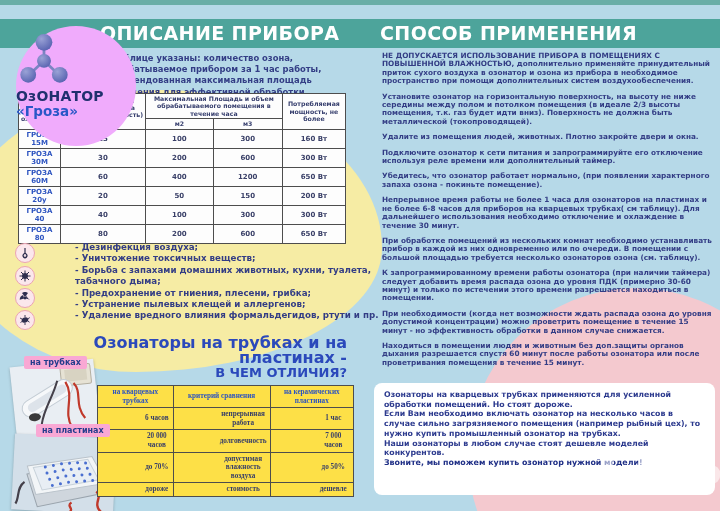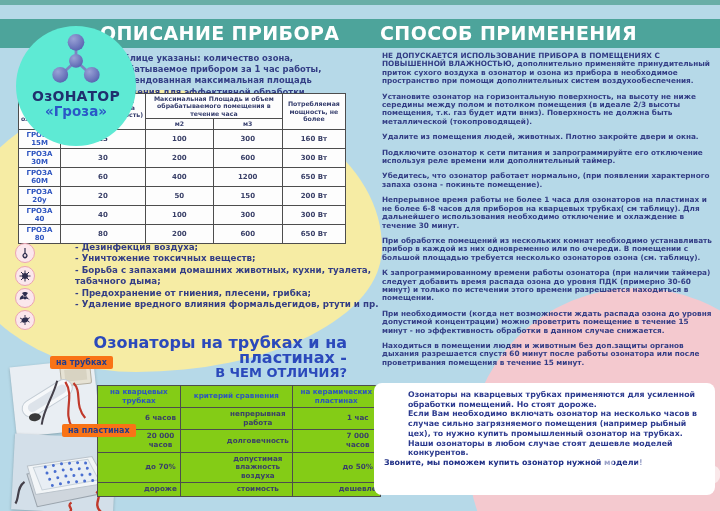--- a/index.html
+++ b/index.html
@@ -12,21 +12,21 @@
         background:#f4c9cf;border-radius:50%;z-index:1;}
   
   .top-strip{position:absolute;left:0;top:0;width:720px;height:5px;background:#69aea7;z-index:2;}
   .band{position:absolute;left:0;top:19px;width:720px;height:29px;background:#4da49b;z-index:2;}
   .band-header{position:absolute;top:19px;height:29px;line-height:29px;text-align:center;
         color:#fff;font-size:19px;font-weight:800;letter-spacing:.4px;z-index:3;white-space:nowrap;}
   .hdr-left{left:100px;width:232px;}
   .hdr-right{left:380px;width:250px;}
   
   .logo-circle{position:absolute;left:16px;top:26px;width:120px;height:120px;border-radius:50%;
-        background:#5eead4;z-index:4;text-align:center;}
+        background:#f0abfc;z-index:4;text-align:left;}
   .logo-circle svg{margin-top:7px;}
   .logo-title{font-size:14px;font-weight:800;color:#20306e;line-height:14px;letter-spacing:.2px;}
   .logo-sub{font-size:13.5px;font-weight:800;color:#2a57c7;line-height:16px;}
   
   .intro{position:absolute;left:104px;top:53px;width:247px;font-size:8.4px;line-height:11.2px;
         font-weight:600;z-index:3;}
   .spec-table{position:absolute;left:18px;top:93px;width:328px;z-index:3;}
   .spec-table table{border-collapse:collapse;width:100%;background:#fdfdfd;}
   .spec-table th,.spec-table td{border:1px solid #4d4d4d;padding:1px 2px;text-align:center;}
   .spec-table th{font-size:6.2px;font-weight:600;color:#38406f;line-height:7.4px;}
@@ -38,36 +38,36 @@
   .bicon{position:absolute;left:15px;width:18px;height:18px;border-radius:50%;background:#fbe7ec;
         border:1.5px solid #eba4b4;z-index:3;display:flex;align-items:center;justify-content:center;}
   .compare-heading{position:absolute;left:55px;top:335px;width:292px;text-align:right;z-index:3;
         color:#2b49bb;font-weight:800;}
   .ch1{font-size:16px;line-height:15px;}
   .ch2{font-size:13px;line-height:16px;}
   
   .photo{position:absolute;z-index:2;box-shadow:0 1px 3px rgba(0,0,0,.25);overflow:hidden;}
   .photo-tubes{left:13px;top:363px;width:84px;height:70px;background:#e9eef3;transform:rotate(-6deg);}
   .photo-plates{left:13px;top:436px;width:102px;height:76px;background:#d3dfe9;transform:rotate(3deg);}
-  .pink-label{position:absolute;z-index:4;background:#f97316;color:#233c8c;font-size:8px;
-        font-weight:700;padding:2px 6px;border-radius:2px;white-space:nowrap;margin-left:26px;}
+  .pink-label{position:absolute;z-index:4;background:#f9a8d4;color:#233c8c;font-size:8px;
+        font-weight:700;padding:2px 6px;border-radius:2px;white-space:nowrap;}
   .label-tubes{left:24px;top:356px;}
   .label-plates{left:36px;top:424px;}
   .compare-table{position:absolute;left:97px;top:385px;width:257px;z-index:3;}
-  .compare-table table{border-collapse:collapse;width:100%;background:#84cc16;}
+  .compare-table table{border-collapse:collapse;width:100%;background:#fde047;font-family:Liberation Serif, serif;}
   .compare-table th,.compare-table td{border:1px solid #4d4d4d;padding:2px 3px;text-align:center;
         font-size:7.2px;line-height:8.6px;}
   .compare-table th{color:#2d54c0;font-weight:700;}
   .compare-table td{color:#3a4068;font-weight:600;white-space:pre-line;padding-left:46px;}
   
   .right-col{position:absolute;left:382px;top:52px;width:331px;z-index:3;}
   .right-col p{margin:0 0 7px 0;font-size:7.3px;line-height:8.4px;font-weight:600;color:#333d85;}
   .infobox{position:absolute;left:374px;top:383px;width:341px;min-height:112px;background:#fff;
         border-radius:8px;z-index:3;box-sizing:border-box;padding:7px 10px;}
-  .infobox .ib-line{font-size:7.8px;line-height:9.7px;font-weight:700;color:#2c3a8e;margin-left:24px;}
+  .infobox .ib-line{font-size:7.8px;line-height:9.7px;font-weight:700;color:#2c3a8e;}
   .infobox .ib-cta{font-size:7.9px;line-height:10px;font-weight:800;color:#1f2f86;}
   
   .watermark{position:absolute;left:596px;top:448px;z-index:6;display:flex;align-items:center;}
   .wm-text{font-size:33px;font-weight:800;color:rgba(255,255,255,.55);line-height:33px;
         letter-spacing:-1px;}
 </style>
 </head>
 <body>
 
 <div class="page">
@@ -216,20 +216,21 @@
           <line x1="6" y1="9" x2="6" y2="11"></line>
         </g>
       </svg>
   </span>
 
   <div class="benefits">
       <div class="benefit-line">- Дезинфекция воздуха;</div>
       <div class="benefit-line">- Уничтожение токсичных веществ;</div>
       <div class="benefit-line">- Борьба с запахами домашних животных, кухни, туалета, табачного дыма;</div>
       <div class="benefit-line">- Предохранение от гниения, плесени, грибка;</div>
+      <div class="benefit-line">- Устранение пылевых клещей и аллергенов;</div>
       <div class="benefit-line">- Удаление вредного влияния формальдегидов, ртути и пр.</div>
     </div>
 
   <div class="compare-heading">
     <div class="ch1">Озонаторы на трубках и на пластинах -</div>
     <div class="ch2">В ЧЕМ ОТЛИЧИЯ?</div>
   </div>
 
   <div class="photo photo-tubes">
     <svg width="84" height="70" viewBox="0 0 84 70">

